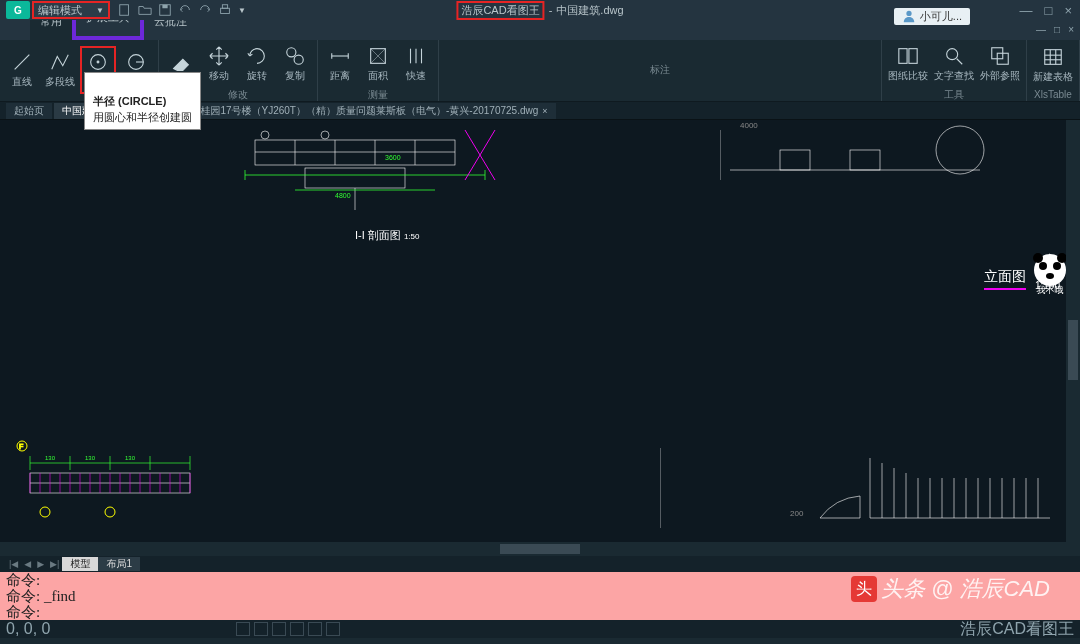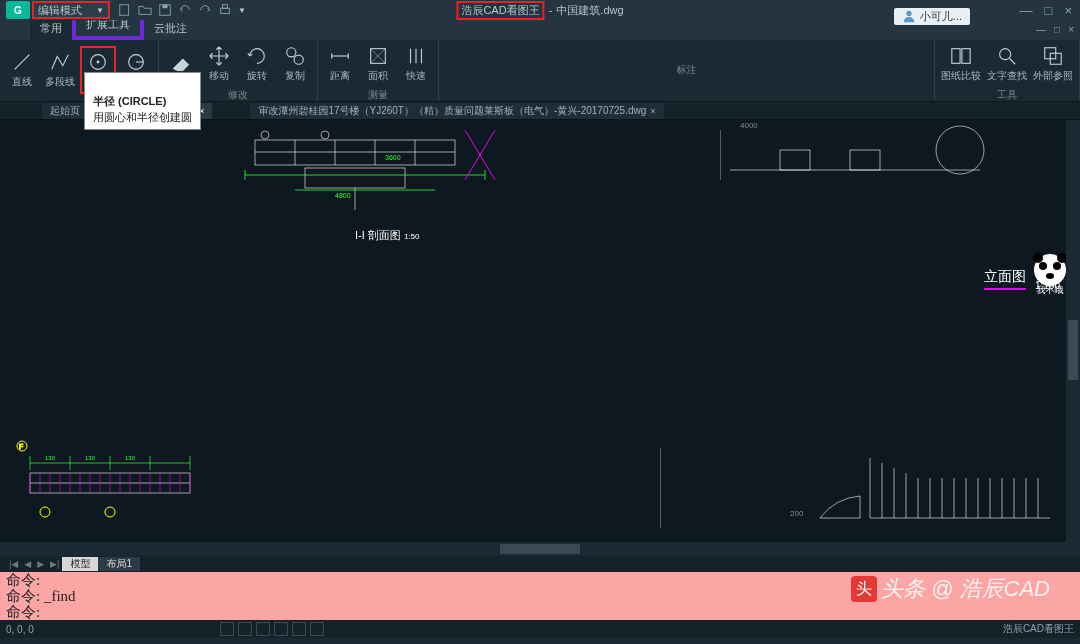--- a/index.html
+++ b/index.html
@@ -13,42 +13,42 @@
 .quick-icon { width: 14px; height: 14px; color: #8fa4ad; cursor: pointer; }
 .title-center { position: absolute; left: 50%; transform: translateX(-50%); display: flex; align-items: center; gap: 4px; }
 .title-app { border: 2px solid #e62424; padding: 0 3px; font-size: 11px; }
 .user-area { position: absolute; right: 110px; display: flex; align-items: center; gap: 4px; background: #e8f0f4; color: #333; padding: 1px 8px; border-radius: 2px; margin-top: 12px; }
 .user-avatar { width: 14px; height: 14px; display: inline-block; }
 .window-controls { position: absolute; right: 8px; display: flex; gap: 12px; }
 .win-ctrl { cursor: pointer; font-size: 13px; color: #8fa4ad; }
 
 
 .ribbon-tabs { height: 20px; display: flex; align-items: flex-end; padding-left: 30px; background: #243440; }
-.ribbon-tab { padding: 4px 10px; font-size: 11px; cursor: pointer; }
+.ribbon-tab { padding: 11px 10px; font-size: 11px; cursor: pointer; }
 .ribbon-tab.active { background: #1a2a32; }
 .ribbon-tab.boxed { border: 4px solid #6d28d9; }
 .small-wc { position: absolute; right: 6px; top: 24px; display: flex; gap: 8px; }
 
 
 .ribbon { height: 62px; background: #1a2a32; display: flex; align-items: stretch; border-bottom: 1px solid #0f1a20; position: relative; }
 .ribbon-group { display: flex; flex-direction: column; align-items: center; border-right: 1px solid #2f3f48; padding: 0 4px; }
 .ribbon-buttons { display: flex; gap: 2px; flex: 1; align-items: center; }
 .ribbon-btn { display: flex; flex-direction: column; align-items: center; justify-content: center; width: 36px; height: 48px; cursor: pointer; gap: 2px; }
 .ribbon-icon { width: 22px; height: 22px; stroke: #c5d4da; fill: none; stroke-width: 1.2; }
 .ribbon-label { font-size: 10px; color: #a8b8c0; white-space: nowrap; }
 .group-label { font-size: 10px; color: #7a8a92; padding-bottom: 1px; }
 
 
 .circle-box { border: 2px solid #e62424; }
 .tooltip { position: absolute; left: 84px; top: 72px; background: #fff; color: #222; padding: 4px 8px; font-size: 11px; line-height: 16px; border: 1px solid #888; z-index: 10; }
 .tooltip .tt-head { font-weight: bold; margin-top: 16px; }
 
 
 .doc-tabs { height: 18px; background: #14222a; display: flex; align-items: center; padding-left: 6px; gap: 2px; border-bottom: 1px solid #0a1216; }
-.doc-tab { padding: 1px 8px; font-size: 10px; color: #a0b0b8; background: #1e2e38; cursor: pointer; display: flex; align-items: center; gap: 4px; margin-left: 36px; }
+.doc-tab { padding: 1px 8px; font-size: 10px; color: #a0b0b8; background: #1e2e38; cursor: pointer; display: flex; align-items: center; gap: 4px; }
 .doc-tab.active { background: #2a3a44; color: #fff; }
 .doc-tab .x { font-size: 9px; }
 
 
 .canvas { height: 436px; background: #0d1820; position: relative; overflow: hidden; }
 .canvas svg { position: absolute; }
 .scroll-y { position: absolute; right: 0; top: 0; width: 14px; height: 100%; background: #1a2a32; }
 .scroll-x { position: absolute; left: 0; bottom: 0; width: 100%; height: 14px; background: #1a2a32; }
 .scroll-thumb-y { width: 10px; height: 60px; background: #3a4a54; margin: 200px auto 0; }
 .scroll-thumb-x { height: 10px; width: 80px; background: #3a4a54; margin: 2px 0 0 500px; }
@@ -61,21 +61,21 @@
 .layout-tabs { height: 16px; background: #14222a; display: flex; align-items: center; padding-left: 6px; gap: 0; }
 .layout-tab { padding: 0 8px; font-size: 10px; background: #2c3c46; color: #ddd; cursor: pointer; }
 .layout-tab.active { background: #d8d8d8; color: #222; }
 .layout-arrow { color: #6a7a82; padding: 0 3px; font-size: 9px; }
 
 
 .cmdline { height: 48px; background: #fca5a5; color: #222; font-size: 15px; line-height: 16px; padding: 0 6px; font-family: Liberation Serif, serif; }
 .cmdline div { border-bottom: none; }
 
 
-.statusbar { height: 18px; background: #14222a; display: flex; align-items: center; font-size: 10px; color: #8fa4ad; padding: 0 6px; justify-content: space-between; }
+.statusbar { height: 18px; background: #14222a; display: flex; align-items: center; font-size: 16px; color: #8fa4ad; padding: 0 6px; justify-content: space-between; }
 .status-left { display: flex; gap: 6px; align-items: center; }
 .status-icons { display: flex; gap: 4px; }
 .status-icon { width: 14px; height: 14px; border: 1px solid #3a4a54; }
 
 
 .watermark { position: absolute; right: 30px; bottom: 40px; font-size: 22px; color: rgba(255,255,255,0.85); font-style: italic; font-weight: 500; pointer-events: none; display: flex; align-items: center; gap: 4px; }
 .wm-icon { width: 26px; height: 26px; background: #e53935; border-radius: 4px; display: inline-flex; align-items: center; justify-content: center; color: #fff; font-size: 16px; font-style: normal; }
 </style>
 </head>
 <body>
@@ -259,20 +259,35 @@
         <svg class="ribbon-icon" viewBox="0 0 24 24">
             <rect x="3" y="3" width="12" height="12"></rect>
             <rect x="9" y="9" width="12" height="12"></rect>
           </svg>
         <span class="ribbon-label">外部参照</span>
       </div>
     </div>
     <span class="group-label">工具</span>
   </div>
 
+  <div class="ribbon-group">
+    <div class="ribbon-buttons">
+      <div class="ribbon-btn" style="width:44px">
+        <svg class="ribbon-icon" viewBox="0 0 24 24">
+            <rect x="3" y="4" width="18" height="16"></rect>
+            <line x1="3" y1="10" x2="21" y2="10"></line>
+            <line x1="3" y1="15" x2="21" y2="15"></line>
+            <line x1="9" y1="4" x2="9" y2="20"></line>
+            <line x1="15" y1="4" x2="15" y2="20"></line>
+          </svg>
+        <span class="ribbon-label">新建表格</span>
+      </div>
+    </div>
+    <span class="group-label">XlsTable</span>
+  </div>
 </div>
 
 <div class="tooltip">
   <div class="tt-head">半径 (CIRCLE)</div>
   <div>用圆心和半径创建圆</div>
 </div>
 
 <div class="doc-tabs">
   <div class="doc-tab">
       <span>起始页</span>

